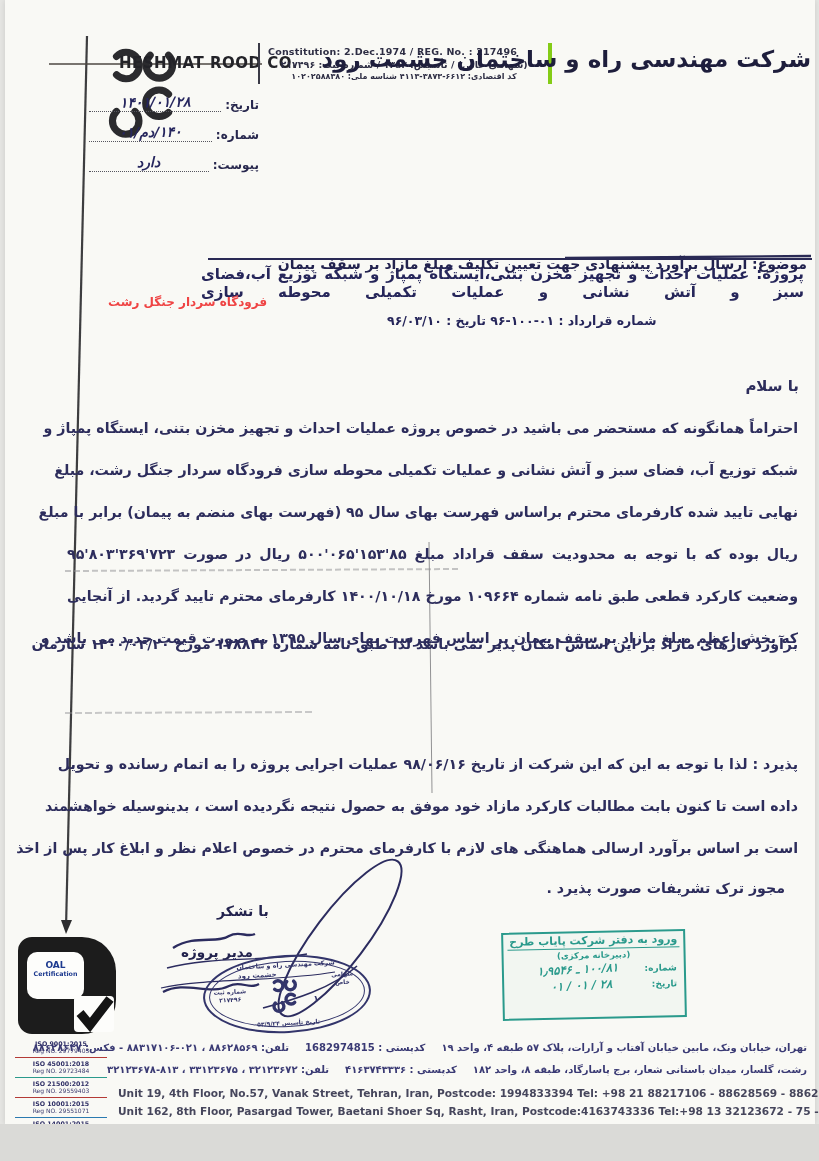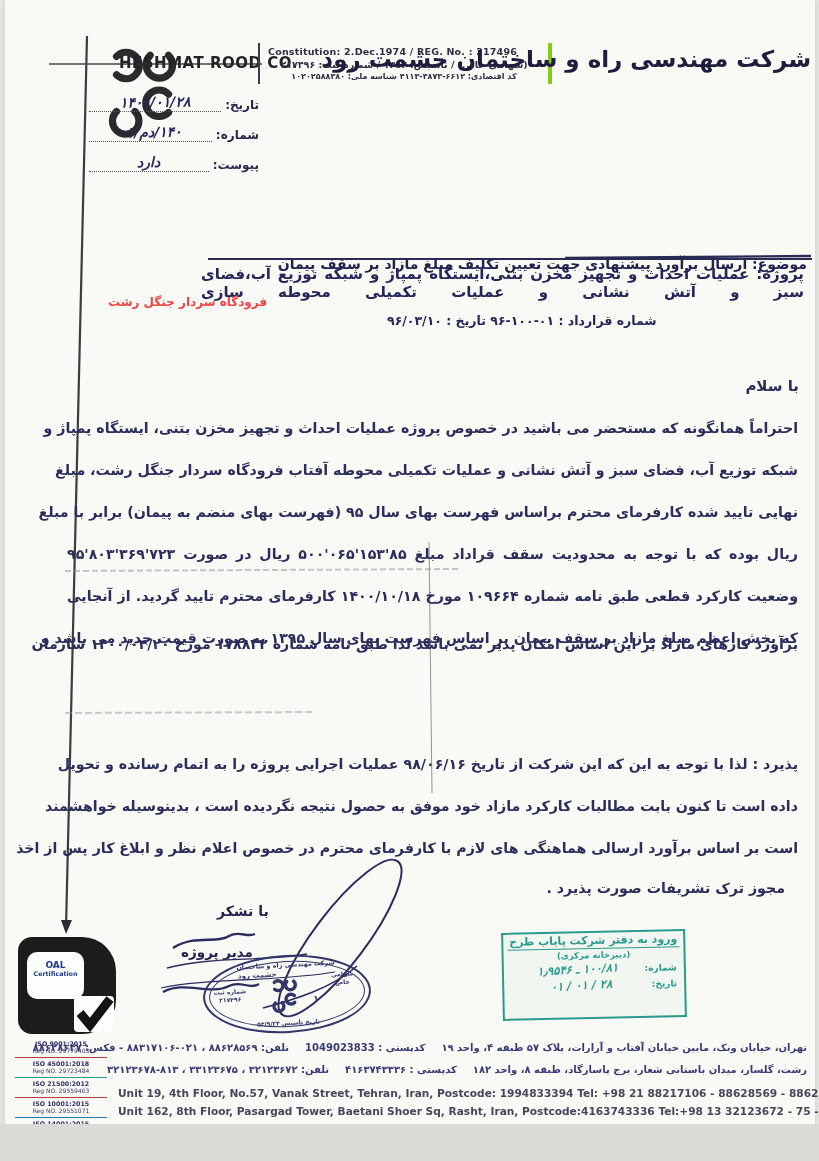--- a/index.html
+++ b/index.html
@@ -141,21 +141,21 @@
   </div>
 
   <div class="abs subject fa">موضوع: ارسال برآورد پیشنهادی جهت تعیین تکلیف مبلغ مازاد بر سقف پیمان</div>
   <div class="abs subject-underline"></div>
   <div class="abs project1 fa">پروژه: عملیات احداث و تجهیز مخزن بتنی،ایستگاه پمپاژ و شبکه توزیع آب،فضای سبز و آتش نشانی و عملیات تکمیلی محوطه سازی</div>
   <div class="abs project2 fa">فرودگاه سردار جنگل رشت</div>
   <div class="abs contract fa">شماره قرارداد : ۰۱-۱۰۰-۹۶   تاریخ : ۹۶/۰۳/۱۰</div>
 
   <div class="abs salut ink fa">با سلام</div>
   <div class="abs bline" style="top:420px;">احتراماً همانگونه که مستحضر می باشید در خصوص پروژه عملیات احداث و تجهیز مخزن بتنی، ایستگاه پمپاژ و</div>
-  <div class="abs bline" style="top:462px;">شبکه توزیع آب، فضای سبز و آتش نشانی و عملیات تکمیلی محوطه آفتاب فرودگاه سردار جنگل رشت، مبلغ</div>
+  <div class="abs bline" style="top:462px;">شبکه توزیع آب، فضای سبز و آتش نشانی و عملیات تکمیلی محوطه سازی فرودگاه سردار جنگل رشت، مبلغ</div>
   <div class="abs bline" style="top:504px;">نهایی تایید شده کارفرمای محترم براساس فهرست بهای سال ۹۵ (فهرست بهای منضم به پیمان) برابر با مبلغ</div>
   <div class="abs bline ltr" style="top:546px;">۹۵'۸۰۳'۳۶۹'۷۲۳ ریال بوده که با توجه به محدودیت سقف قراداد مبلغ ۸۵'۱۵۳'۰۶۵'۵۰۰ ریال در صورت</div>
   <div class="abs bline" style="top:588px;">وضعیت کارکرد قطعی طبق نامه شماره ۱۰۹۶۶۴ مورخ ۱۴۰۰/۱۰/۱۸ کارفرمای محترم تایید گردید. از آنجایی</div>
   <div class="abs bline" style="top:630px;">که بخش اعظم مبلغ مازاد بر سقف پیمان بر اساس فهرست بهای سال ۱۳۹۵ به صورت قیمت جدید می باشد و</div>
   <div class="abs bline" style="top:636px;">برآورد کارهای مازاد بر این اساس امکان پذیر نمی باشد لذا طبق نامه شماره ۱۷۸۸۳۲ مورخ ۱۴۰۰/۰۴/۲۰ سازمان</div>
   <div class="abs bline" style="top:756px;">پذیرد : لذا با توجه به این که این شرکت از تاریخ ۹۸/۰۶/۱۶  عملیات اجرایی پروژه را به اتمام رسانده و تحویل</div>
   <div class="abs bline" style="top:798px;">داده است تا کنون بابت مطالبات کارکرد مازاد خود موفق به حصول نتیجه نگردیده است ، بدینوسیله خواهشمند</div>
   <div class="abs bline" style="top:840px;">است بر اساس برآورد ارسالی هماهنگی های لازم با کارفرمای محترم در خصوص اعلام نظر و ابلاغ کار پس از اخذ</div>
   <div class="abs bline short" style="top:880px;">مجوز ترک تشریفات صورت پذیرد .</div>
 
@@ -236,21 +236,21 @@
     </div>
     <div class="iso-sep sep-blue"></div>
     <div class="iso-item">
       <div class="std">ISO 14001:2015</div>
       <div class="reg">Reg NO. 29723459</div>
     </div>
   </div>
 
   <div class="abs f-fa" style="top:1042px;">
     <span>تهران، خیابان ونک، مابین خیابان آفتاب و آرارات، پلاک ۵۷ طبقه ۴، واحد ۱۹</span>
-    <span>کدپستی : 1049023833</span>
+    <span>کدپستی : 1682974815</span>
     <span>تلفن: ۸۸۶۲۸۵۶۹ ، ۰۲۱-۸۸۳۱۷۱۰۶ - فکس: ۸۸۶۲۸۶۴۷</span>
   </div>
   <div class="abs f-fa" style="top:1064px;">
     <span>رشت، گلسار، میدان باستانی شعار، برج پاسارگاد، طبقه ۸، واحد ۱۸۲</span>
     <span>کدپستی : ۴۱۶۳۷۴۳۳۳۶</span>
     <span>تلفن: ۳۲۱۲۳۶۷۲ ، ۳۳۱۲۳۶۷۵ ، ۸۱۳-۳۲۱۲۳۶۷۸</span>
   </div>
   <div class="abs f-en" style="top:1087px;">Unit 19, 4th Floor, No.57, Vanak Street, Tehran, Iran,  Postcode: 1994833394   Tel: +98 21 88217106 - 88628569 - 88628544   Fax: 88628647</div>
   <div class="abs f-en" style="top:1105px;">Unit 162, 8th Floor, Pasargad Tower, Baetani Shoer Sq, Rasht, Iran, Postcode:4163743336 Tel:+98 13 32123672 - 75 - 78   www.heshmatrood.com</div>
 

